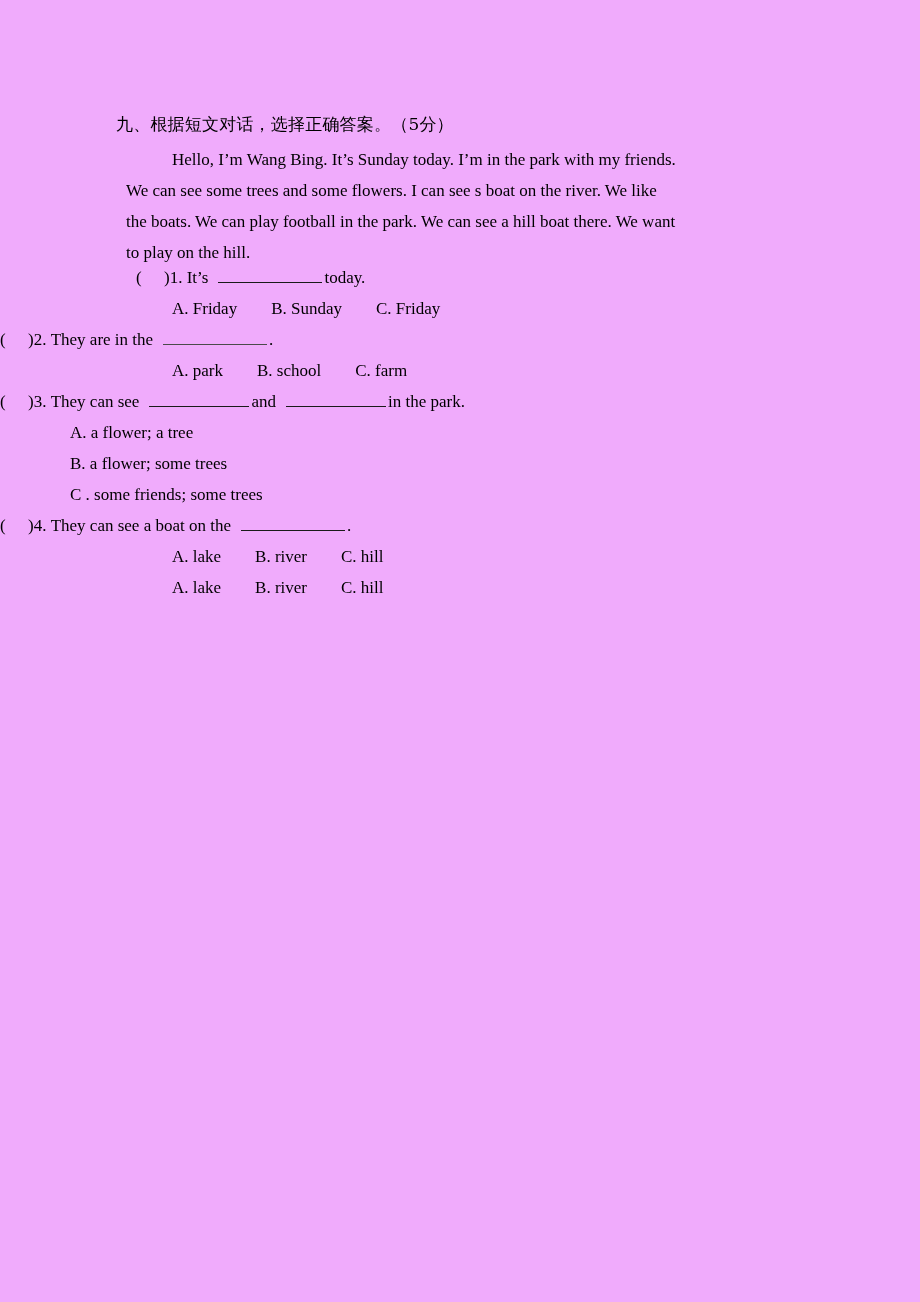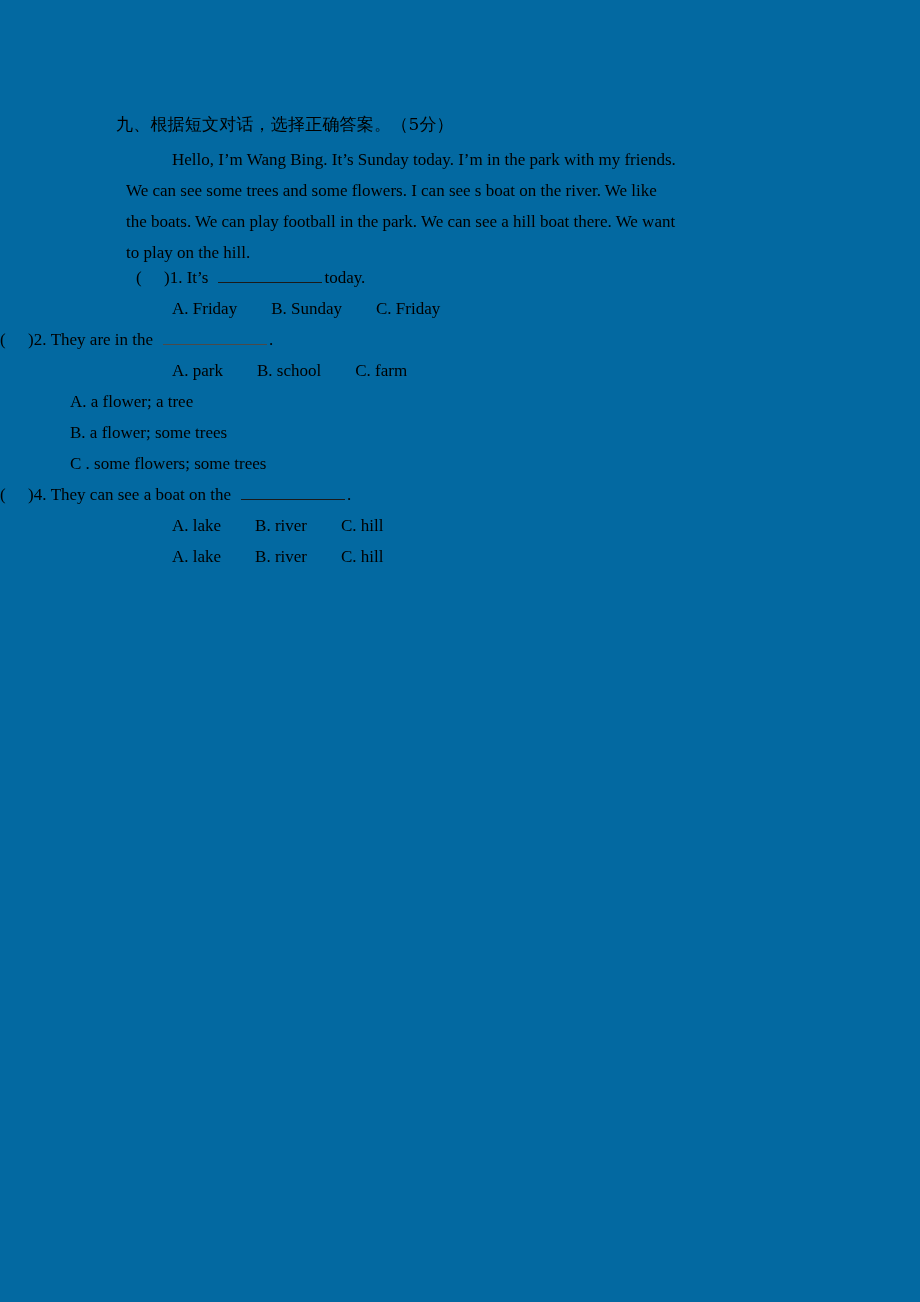--- a/index.html
+++ b/index.html
@@ -12,21 +12,21 @@
     height: 1302px;
     position: relative;
     font-family: "Liberation Serif", "DejaVu Serif", serif;
     color: #000000;
     -webkit-font-smoothing: antialiased;
   }
 
   .page {
     position: absolute;
     inset: 0;
-    background: #0369a1;
+    background: #f0abfc;
   }
 
   
   .section-heading {
     position: absolute;
     left: 116px;
     top: 112px;
     font-family: "DejaVu Serif", "Liberation Serif", serif;
     font-size: 17px;
     line-height: 24px;
@@ -119,23 +119,24 @@
   </div>
 
   <div class="questions">
 
     <div class="q first-q"><span class="q-paren"><span>(</span></span><span>)</span><span class="q-num">1.</span>&nbsp;<span>It’s</span><span class="blank w104"></span><span>today.</span></div>
     <div class="opts"><span class="opt">A. Friday</span><span class="opt">B. Sunday</span><span class="opt">C. Friday</span></div>
 
     <div class="q"><span class="q-paren"><span>(</span></span><span>)</span><span class="q-num">2.</span>&nbsp;<span>They are in the</span><span class="blank w104 thin"></span><span>.</span></div>
     <div class="opts"><span class="opt">A. park</span><span class="opt">B. school</span><span class="opt">C. farm</span></div>
 
+    <div class="q"><span class="q-paren"><span>(</span></span><span>)</span><span class="q-num">3.</span>&nbsp;<span>They can see</span><span class="blank w100"></span><span>and</span><span class="blank w100"></span><span>in the park.</span></div>
     <div class="opts stacked-row"><span class="opt">A. a flower; a tree</span></div>
     <div class="opts stacked-row"><span class="opt">B. a flower; some trees</span></div>
-    <div class="opts stacked-row"><span class="opt">C . some flowers; some trees</span></div>
+    <div class="opts stacked-row"><span class="opt">C . some friends; some trees</span></div>
 
     <div class="q"><span class="q-paren"><span>(</span></span><span>)</span><span class="q-num">4.</span>&nbsp;<span>They can see a boat on the</span><span class="blank w104"></span><span>.</span></div>
     <div class="opts"><span class="opt">A. lake</span><span class="opt">B. river</span><span class="opt">C. hill</span></div>
 
     <div class="opts"><span class="opt">A. lake</span><span class="opt">B. river</span><span class="opt">C. hill</span></div>
 
   </div>
 </div>
 
 </body></html>

